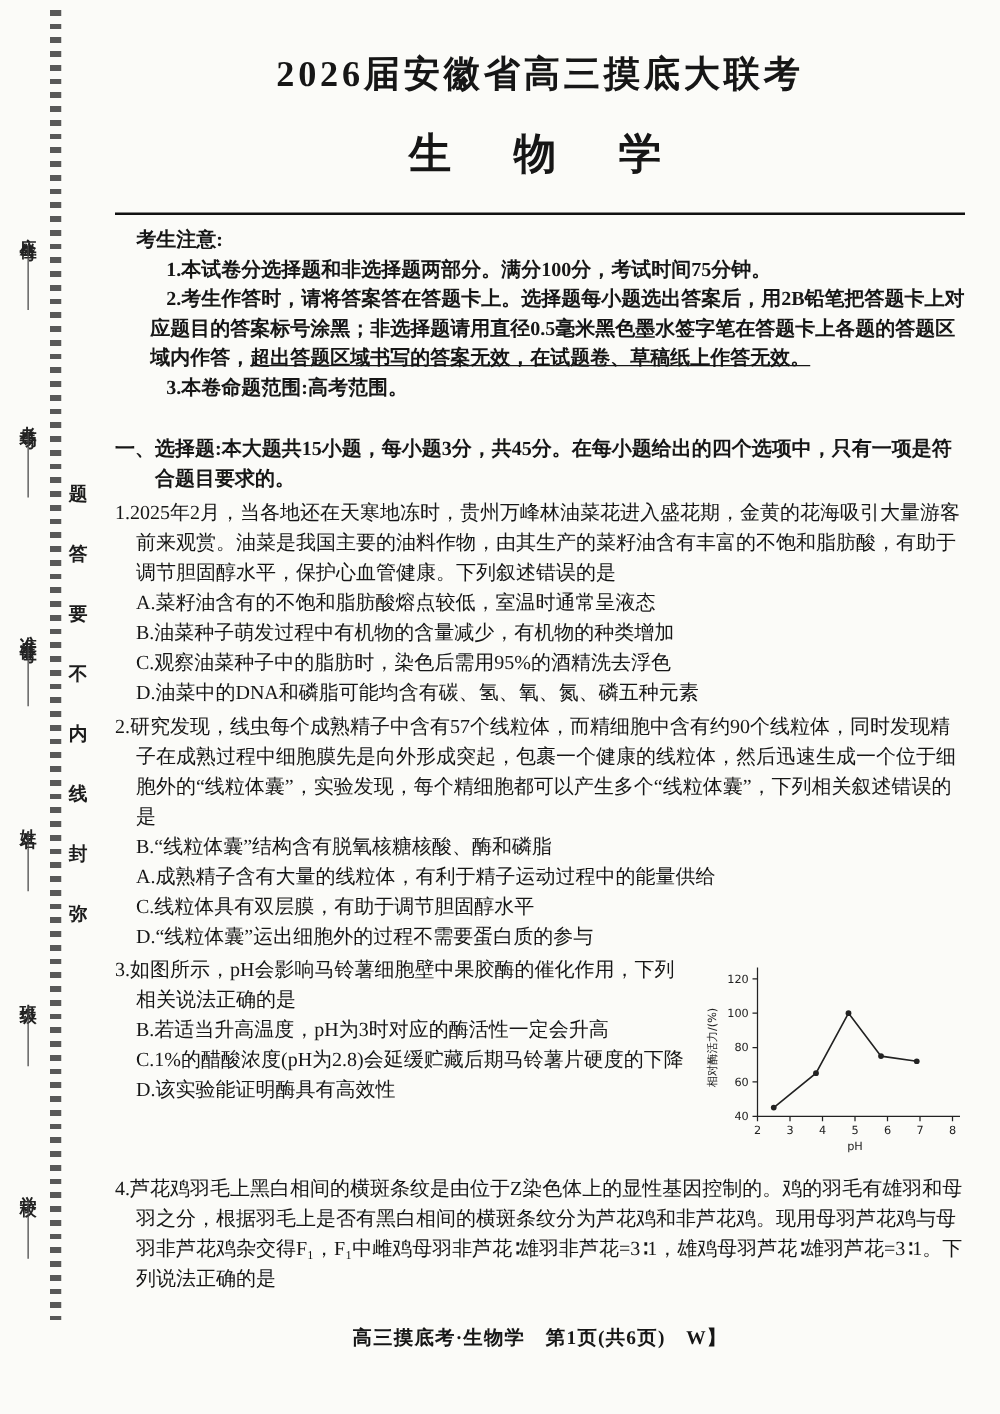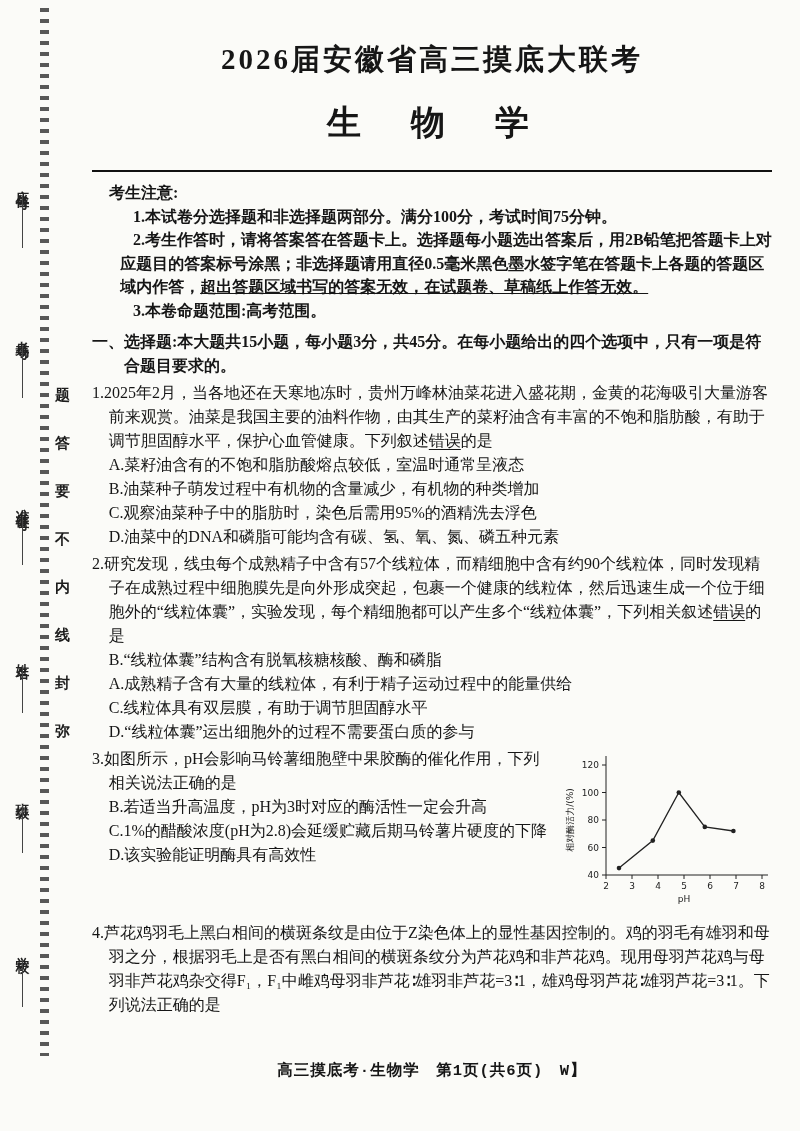--- a/index.html
+++ b/index.html
@@ -44,40 +44,40 @@
     font-size:34px; font-weight:bold; letter-spacing:8px;
   }
   .rule{ margin-top:24px; border:none; border-top:2.5px solid #111; }
 
   .notice{ margin-top:9px; font-size:16px; line-height:1.47; font-weight:600;margin-left:17px; }
   .notice-head{ font-weight:bold; }
   .notice-item{ padding-left:.7em; text-indent:.8em; }
   .heavy{ font-weight:800;text-decoration:underline; }
 
   .section-head{
-    margin-top:8px; font-weight:bold; font-size:16px; line-height:1.5;
+    margin-top:26px; font-weight:bold; font-size:16px; line-height:1.5;
     padding-left:2em; text-indent:-2em;
   }
 
   .q{ margin-top:3px; font-size:16px; line-height:1.5; }
   .stem{ padding-left:1.05em; text-indent:-1.05em; }
   .opt{ margin-left:1.05em; padding-left:1.45em; text-indent:-1.45em; }
-  .u{ text-decoration:underline; text-underline-offset:3px; }
+  .u{ text-underline-offset:3px; }
   .clear{ clear:both; }
 
   .chartbox{
     float:right; width:210px; margin:2px 0 4px 10px;
   }
   #enzyme-chart .tk{
     font-size:9px; font-family:"DejaVu Sans","Liberation Sans",sans-serif; fill:#222;
   }
 
   .page-footer{
     position:absolute; bottom:50px; left:92px; right:28px;
-    text-align:center; font-weight:bold; font-size:15.5px; letter-spacing:1px;font-family:Liberation Mono, monospace;
+    text-align:center; font-weight:bold; font-size:15.5px; letter-spacing:1px;
   }
 </style>
 </head>
 <body>
 
 <div class="page">
 
   <aside>
     <div class="m-field" style="top:180px">
       <span>座位号</span><i class="blank" style="height:52px"></i>

